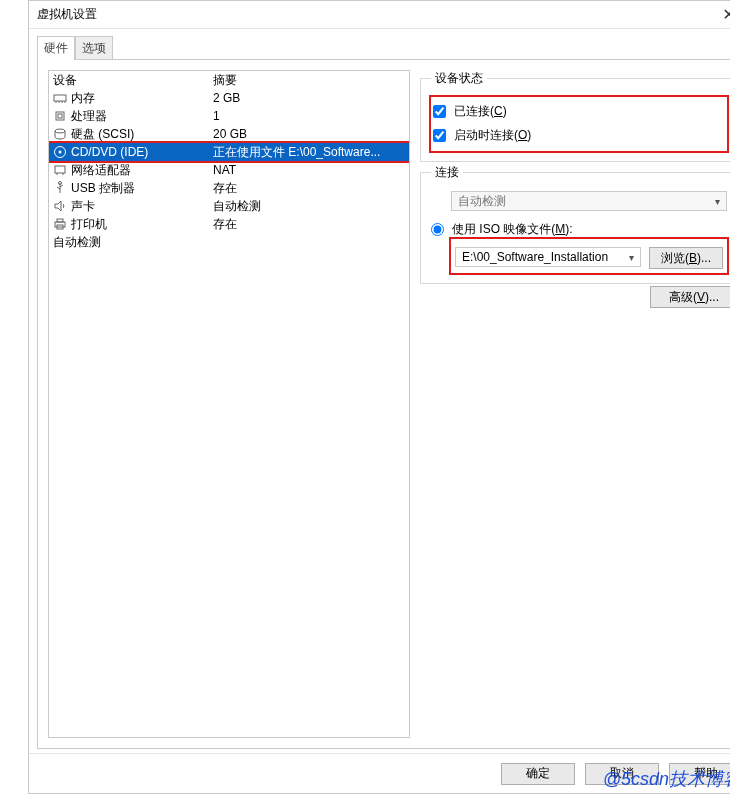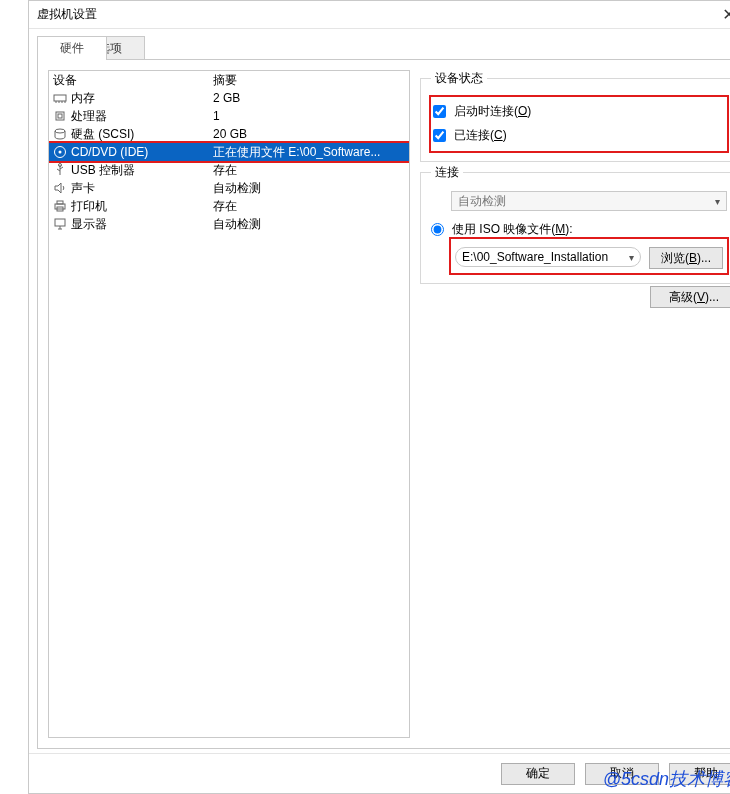--- a/index.html
+++ b/index.html
@@ -34,21 +34,21 @@
 
   .body {
     flex: 1; padding: 6px 8px 0 8px;
     display: flex; flex-direction: column;
     overflow: hidden;
   }
 
   .tabstrip { position: relative; height: 24px; }
   .tabstrip .tab {
     position: absolute; bottom: -1px;
-    padding: 3px 22px;
+    padding: 3px 6px;
     border: 1px solid #c9c9c9;
     border-bottom: none;
     background: #eee;
     color: #444;
   }
   .tabstrip .tab.active { background: #fff; z-index: 3; }
   .tabstrip .tab:nth-child(1){ left: 0; }
   .tabstrip .tab:nth-child(2){ left: 38px; }
 
   .tabpanel {
@@ -117,21 +117,21 @@
   .row input[type=checkbox], .row input[type=radio]{ margin:0 4px 0 0; }
   .indent { margin-left: 20px; }
   .select-like {
     width: 100%; height:20px;
     border:1px solid #c9c9c9;
     background:#f6f6f6;
     display:flex; align-items:center; padding:0 6px;
     color:#777;
     justify-content: space-between;
   }
-  .select-like.active { background:#fff; color:#000;border-radius:10px; }
+  .select-like.active { background:#fff; color:#000; }
   .select-like .caret { color:#555; font-size:10px; }
 
   .iso-row { display:flex; gap:8px; margin-top:4px; }
   .iso-row .select-like { flex:1; }
 
   .right-bottom { display:flex; justify-content:flex-end; }
 
   .footer {
     height: 40px;
     display:flex; align-items:center; justify-content:flex-end;
@@ -219,20 +219,33 @@
                   <svg width="14" height="14">
                     <circle cx="7" cy="7" r="5.5" fill="none" stroke="currentColor"></circle>
                     <circle cx="7" cy="7" r="1.5" fill="currentColor"></circle>
                   </svg>
                 </span>
                 <span>CD/DVD (IDE)</span>
               </div>
             <div class="col-b">正在使用文件 E:\00_Software...</div>
           </div>
 
+          <div class="dt-row">
+            <div class="col-a">
+                <span class="icon">
+                  <svg width="14" height="14">
+                    <rect x="2" y="3" width="10" height="7" fill="none" stroke="currentColor"></rect>
+                    <line x1="4" y1="10" x2="4" y2="12" stroke="currentColor"></line>
+                    <line x1="10" y1="10" x2="10" y2="12" stroke="currentColor"></line>
+                  </svg>
+                </span>
+                <span>网络适配器</span>
+              </div>
+            <div class="col-b">NAT</div>
+          </div>
 
           <div class="dt-row">
             <div class="col-a">
                 <span class="icon">
                   <svg width="14" height="14">
                     <line x1="7" y1="2" x2="7" y2="12" stroke="currentColor"></line>
                     <circle cx="7" cy="2" r="1.5" fill="none" stroke="currentColor"></circle>
                     <line x1="7" y1="6" x2="10" y2="4" stroke="currentColor"></line>
                     <line x1="7" y1="8" x2="4" y2="6" stroke="currentColor"></line>
                   </svg>
@@ -263,47 +276,37 @@
                     <rect x="4" y="2" width="6" height="3" fill="none" stroke="currentColor"></rect>
                     <rect x="4" y="8" width="6" height="4" fill="none" stroke="currentColor"></rect>
                   </svg>
                 </span>
                 <span>打印机</span>
               </div>
             <div class="col-b">存在</div>
           </div>
 
           <div class="dt-row">
-            <div class="col-a">
-                <span class="icon">
-                  <svg width="14" height="14">
-                    <rect x="2" y="2" width="10" height="7" fill="none" stroke="currentColor"></rect>
-                    <line x1="5" y1="12" x2="9" y2="12" stroke="currentColor"></line>
-                    <line x1="7" y1="9" x2="7" y2="12" stroke="currentColor"></line>
-                  </svg>
-                </span>
-                <span>显示器</span>
-              </div>
             <div class="col-b">自动检测</div>
           </div>
         </div>
 
       </div>
 
       <div class="right">
         <fieldset>
           <legend>设备状态</legend>
           <div class="hl-red" style="padding:4px 6px 6px 2px;">
             <div class="row">
               <input type="checkbox" checked="" style="">
-              <label>启动时连接(<span class="u">O</span>)</label>
+              <label>已连接(<span class="u">C</span>)</label>
             </div>
             <div class="row">
               <input type="checkbox" checked="" style="">
-              <label>已连接(<span class="u">C</span>)</label>
+              <label>启动时连接(<span class="u">O</span>)</label>
             </div>
           </div>
         </fieldset>
 
         <fieldset>
           <legend>连接</legend>
 
           <div class="indent">
             <div class="select-like">
               <span>自动检测</span>

